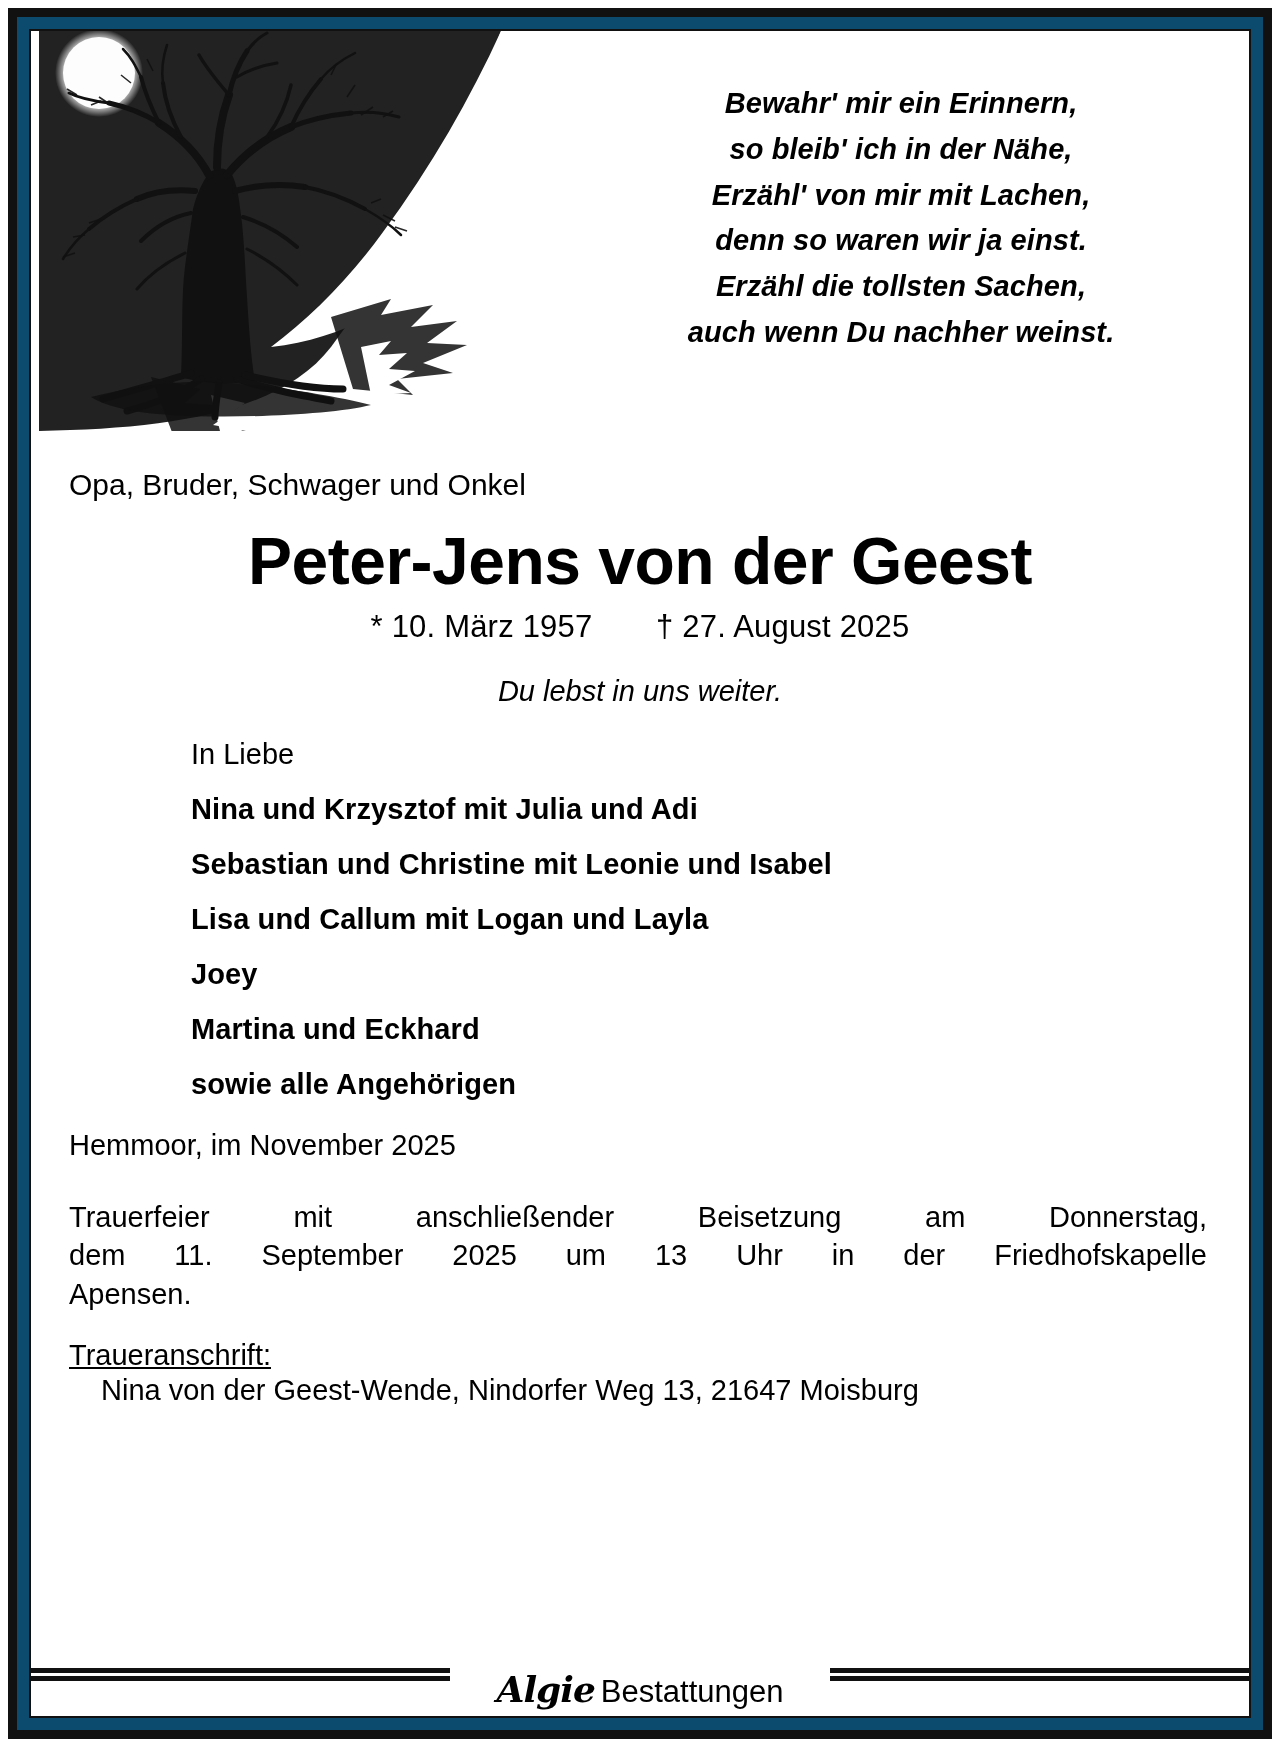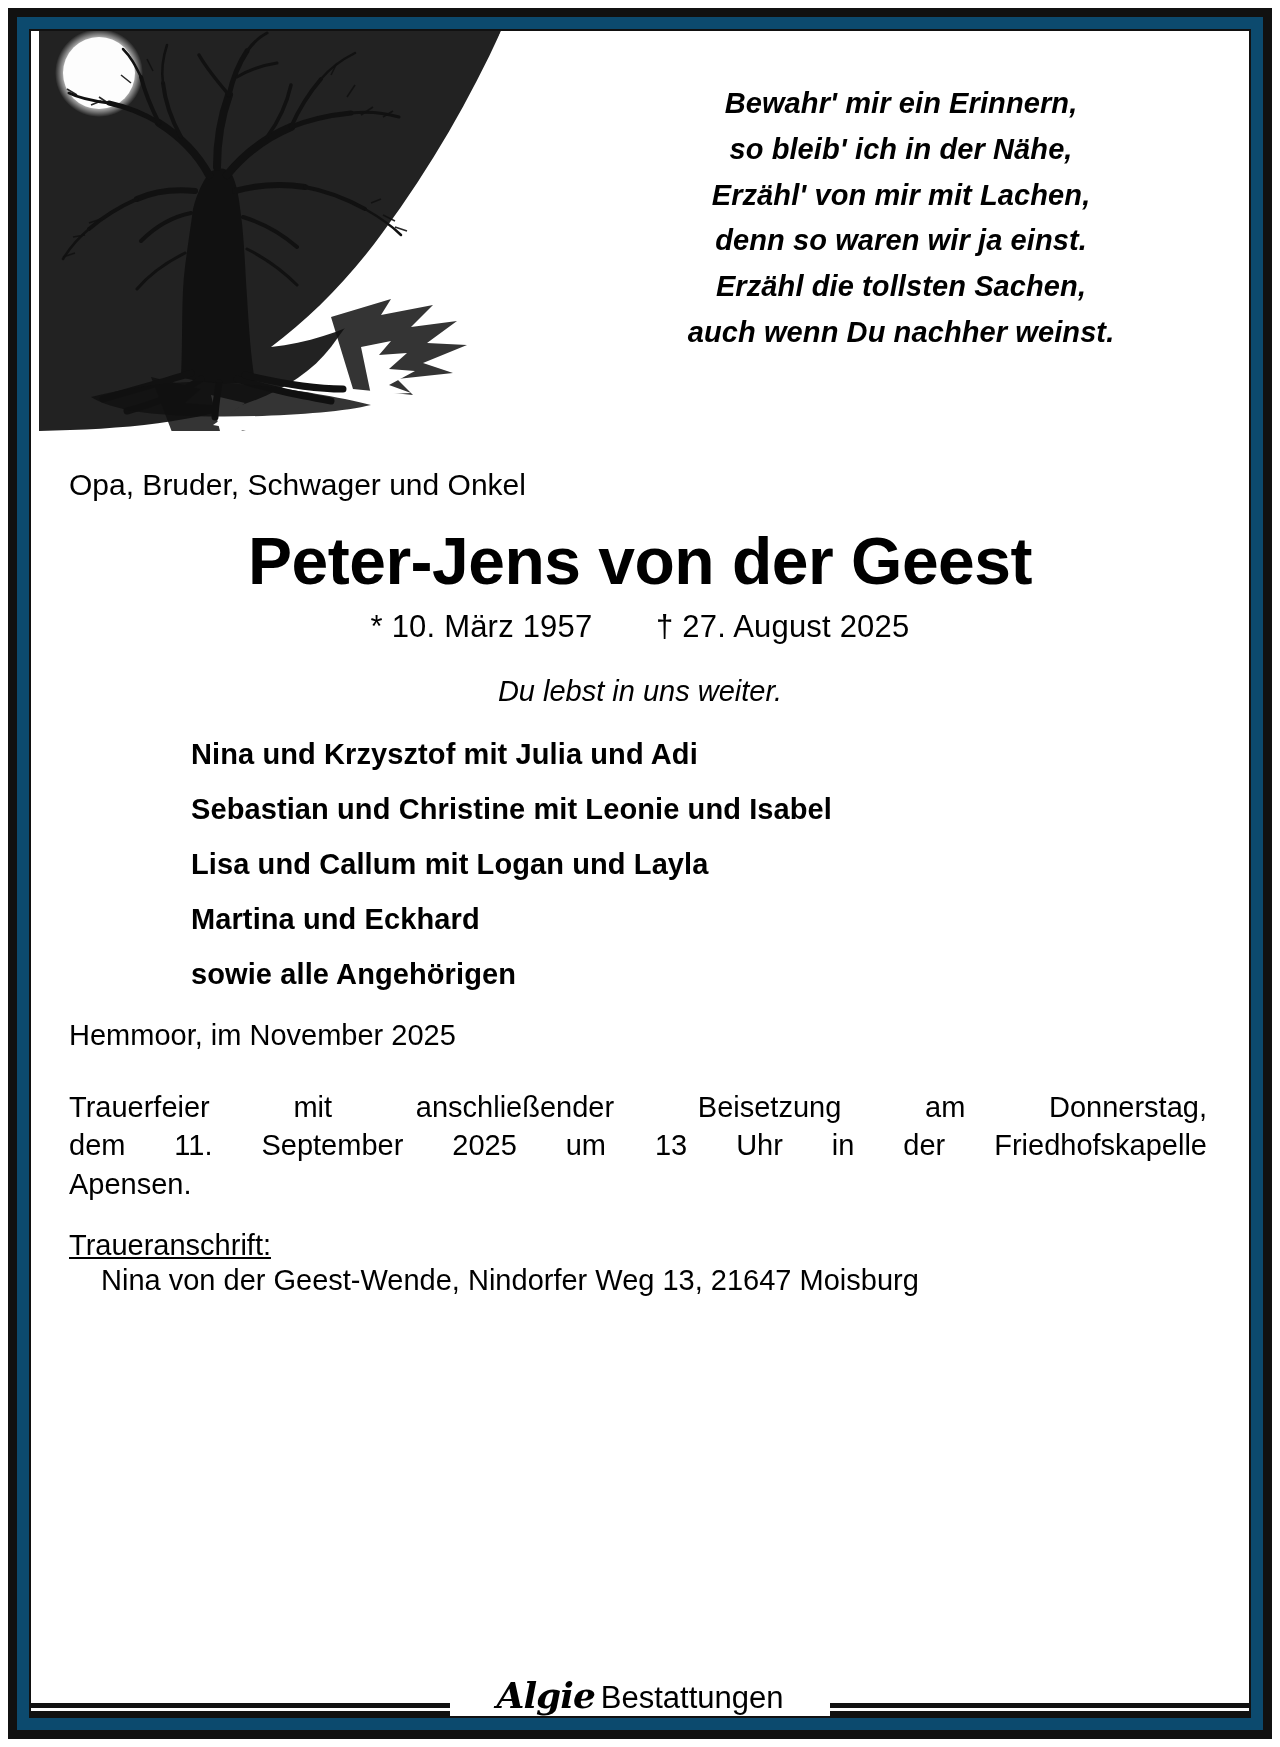--- a/index.html
+++ b/index.html
@@ -188,21 +188,21 @@
   }
 
   
   .logo-bar {
     position: absolute;
     left: 0;
     right: 0;
     bottom: 0px;
     height: 48px;
     display: flex;
-    align-items: flex-end;
+    align-items: flex-start;
     justify-content: center;
     gap: 34px;
   }
   .logo-rule {
     flex: 1 1 auto;
     height: 0;
     border-top: 5px solid #111;
     border-bottom: 5px solid #111;
     height: 13px;
     box-sizing: border-box;
@@ -344,23 +344,25 @@
 
         <div class="dates">
           <span>* 10. März 1957</span>
           <span class="gap"></span>
           <span>† 27. August 2025</span>
         </div>
 
         <div class="motto">Du lebst in uns weiter.</div>
 
         <div class="family">
+          <div class="inliebe">In Liebe</div>
           <div class="member">Nina und Krzysztof mit Julia und Adi</div>
           <div class="member">Sebastian und Christine mit Leonie und Isabel</div>
           <div class="member">Lisa und Callum mit Logan und Layla</div>
+          <div class="member">Joey</div>
           <div class="member">Martina und Eckhard</div>
           <div class="member">sowie alle Angehörigen</div>
         </div>
 
         <div class="place-date">Hemmoor, im November 2025</div>
 
         <div class="ceremony">
           <span class="jline">Trauerfeier mit anschließender Beisetzung am Donnerstag,</span>
           <span class="jline">dem 11. September 2025 um 13 Uhr in der Friedhofskapelle</span>
           <span class="lastline">Apensen.</span>

